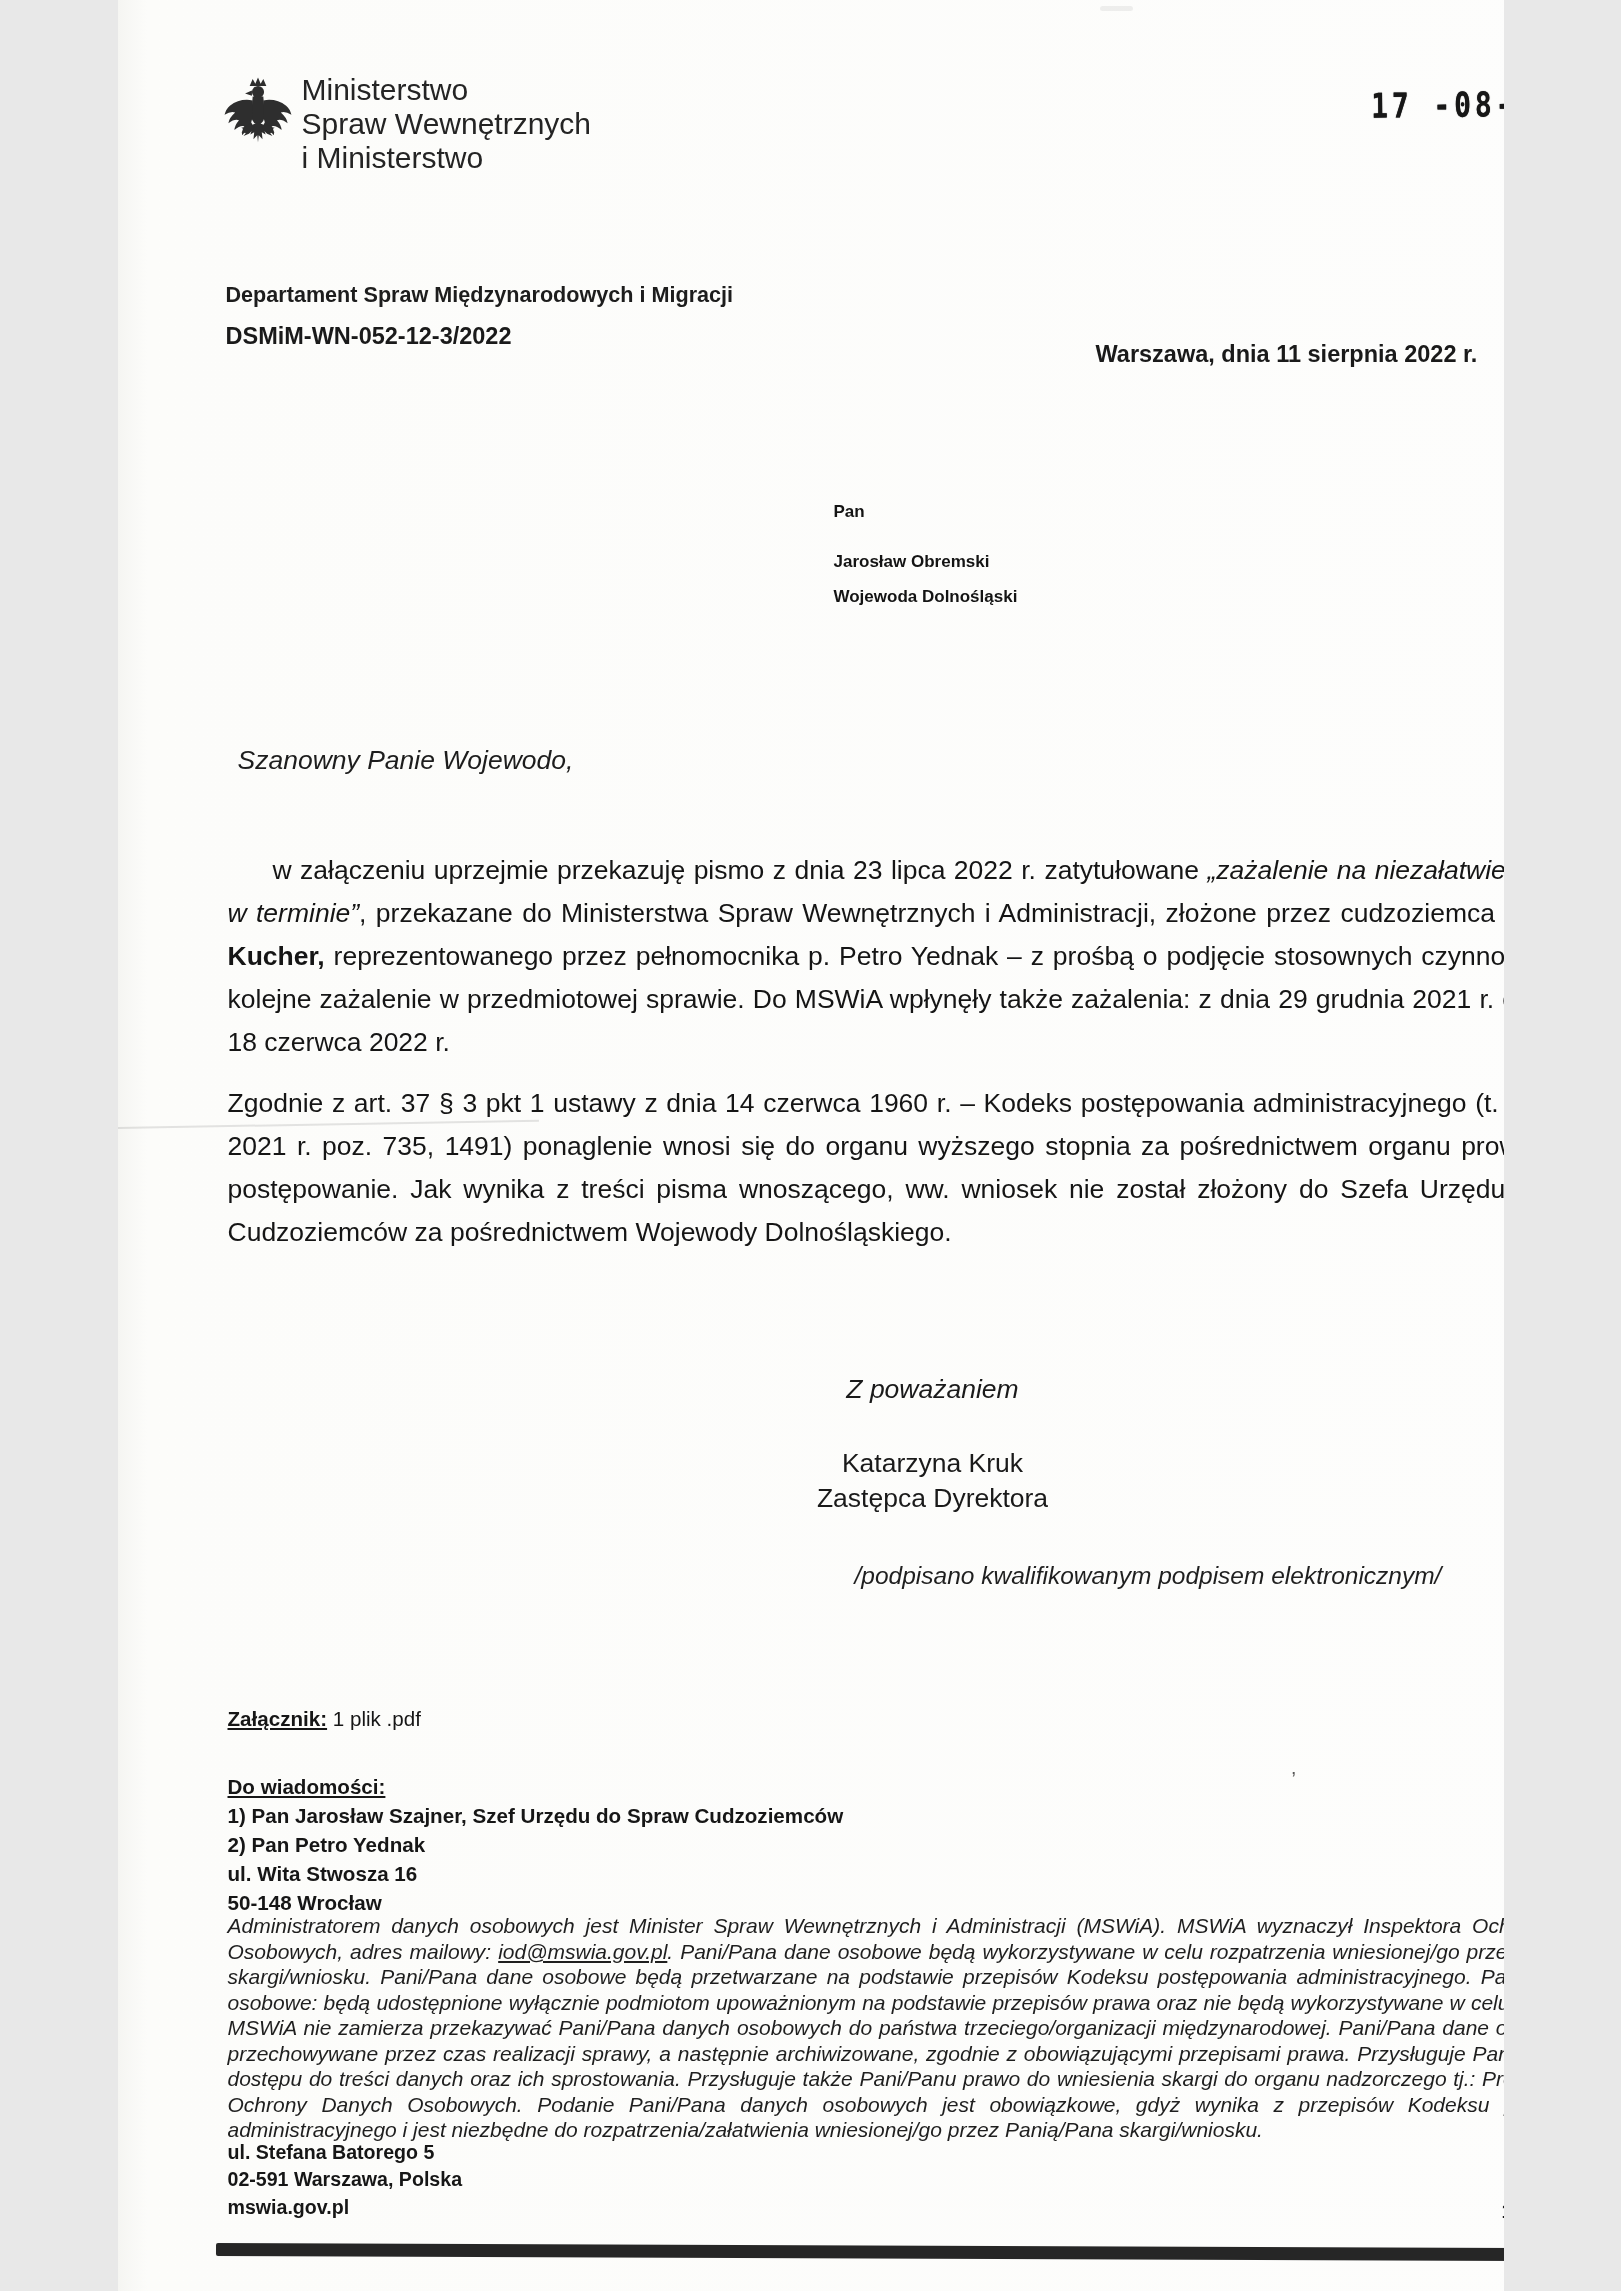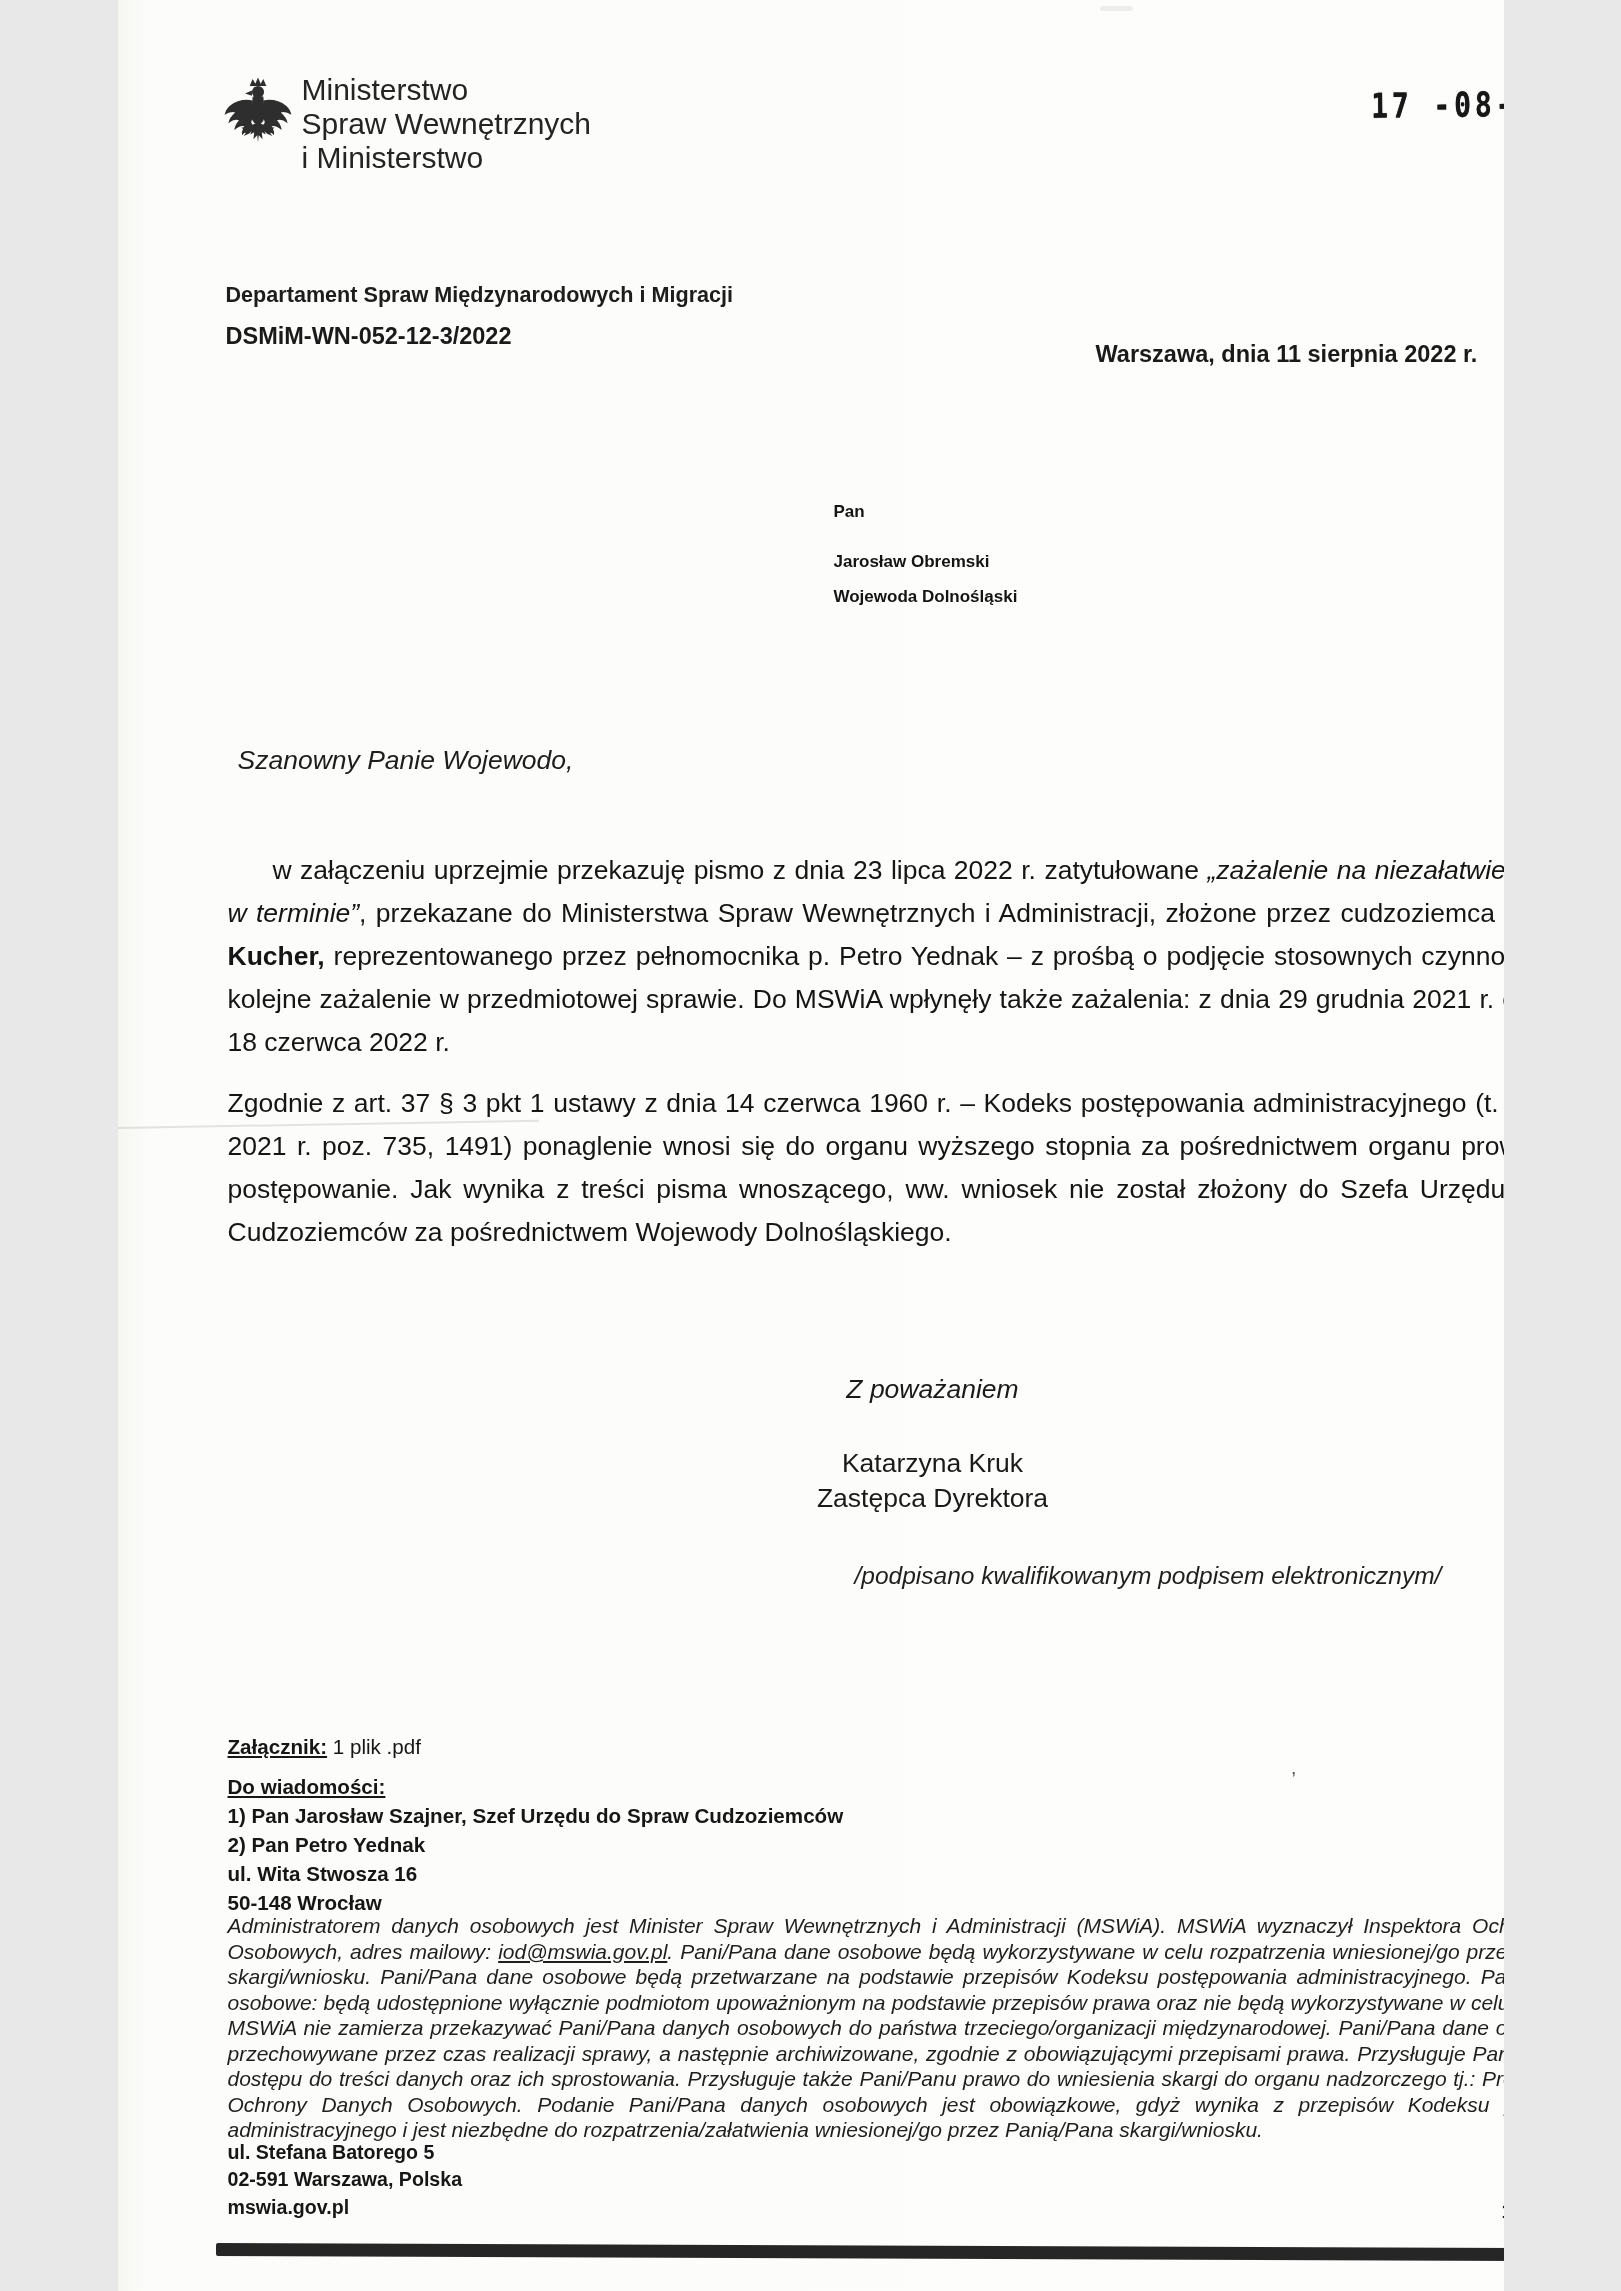--- a/index.html
+++ b/index.html
@@ -46,21 +46,21 @@
   .b{font-weight:bold;}
 
   
   .closing{left:619px;top:1374px;width:392px;text-align:center;font-size:26.5px;color:#1a1a1a;}
   .closing .valediction{font-style:italic;margin-bottom:41px;}
   .closing .name{line-height:35px;}
   .closing .title{line-height:35px;}
   .sig-note{left:737px;top:1562px;font-size:24.5px;font-style:italic;color:#1f1f1f;white-space:nowrap;}
 
   
-  .attachment{left:110px;top:1707px;font-size:20.6px;color:#161616;margin-top:28px;}
+  .attachment{left:110px;top:1707px;font-size:20.6px;color:#161616;}
   .u{text-decoration:underline;}
   .attachment .lbl{font-weight:700;}
   .attachment .val{font-weight:500;}
   .cc{left:110px;top:1772px;font-size:20.6px;line-height:29px;font-weight:600;color:#161616;}
   .cc .heading{font-weight:700;}
 
   
   .privacy{left:110px;top:1913px;width:1406px;font-size:21px;line-height:25.5px;text-align:justify;color:#1f1f1f;font-style:italic;}
   .privacy a{color:#1f1f1f;text-decoration:underline;}
 

